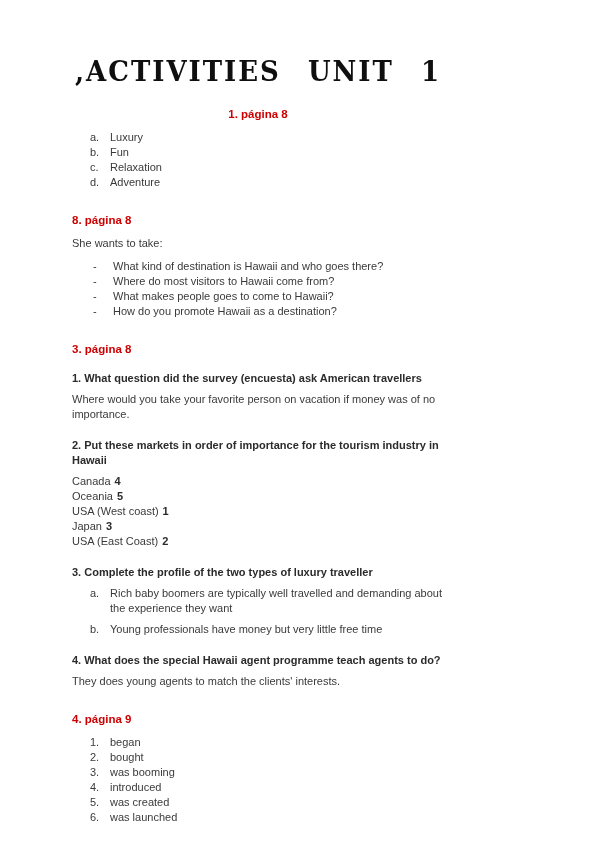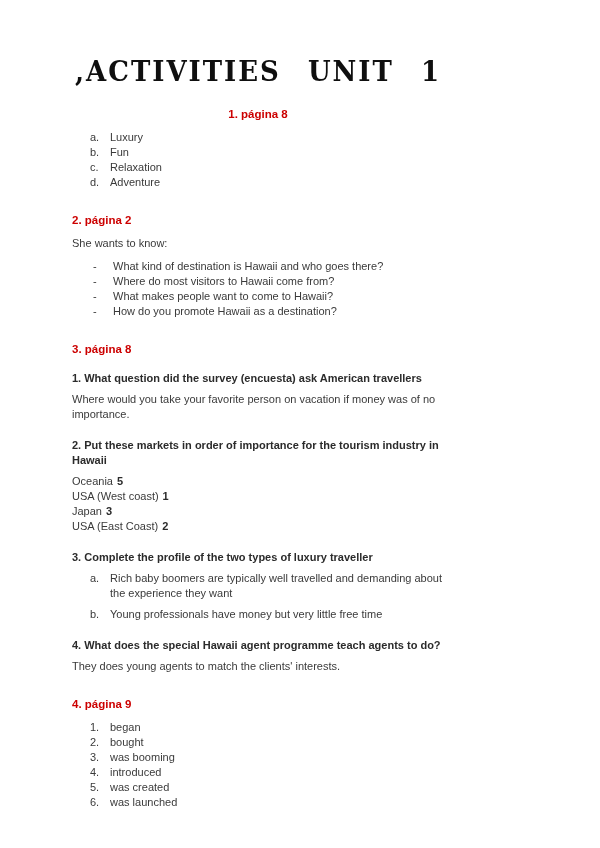--- a/index.html
+++ b/index.html
@@ -98,51 +98,54 @@
         <span class="li-text">Relaxation</span>
       </li>
       <li>
         <span class="marker">d.</span>
         <span class="li-text">Adventure</span>
       </li>
     </ul>
   </section>
 
   <section>
-    <h2 class="sec-heading">2. página 2</h2>
-    <p class="body-text intro">She wants to know:</p>
+    <h2 class="sec-heading">8. página 8</h2>
+    <p class="body-text intro">She wants to take:</p>
     <ul class="list dashed">
       <li>
         <span class="marker">-</span>
         <span class="li-text">What kind of destination is Hawaii and who goes there?</span>
       </li>
       <li>
         <span class="marker">-</span>
         <span class="li-text">Where do most visitors to Hawaii come from?</span>
       </li>
       <li>
         <span class="marker">-</span>
-        <span class="li-text">What makes people want to come to Hawaii?</span>
+        <span class="li-text">What makes people goes to come to Hawaii?</span>
       </li>
       <li>
         <span class="marker">-</span>
         <span class="li-text">How do you promote Hawaii as a destination?</span>
       </li>
     </ul>
   </section>
 
   <section>
     <h2 class="sec-heading">3. página 8</h2>
 
     <p class="question">1. What question did the survey (encuesta) ask American travellers</p>
     <p class="body-text answer">Where would you take your favorite person on vacation if money was of no importance.</p>
 
     <p class="question">2. Put these markets in order of importance for the tourism industry in Hawaii</p>
     <div>
       <div class="rank-row">
+        <span>Canada</span><span class="rank">4</span>
+      </div>
+      <div class="rank-row">
         <span>Oceania</span><span class="rank">5</span>
       </div>
       <div class="rank-row">
         <span>USA (West coast)</span><span class="rank">1</span>
       </div>
       <div class="rank-row">
         <span>Japan</span><span class="rank">3</span>
       </div>
       <div class="rank-row">
         <span>USA (East Coast)</span><span class="rank">2</span>

